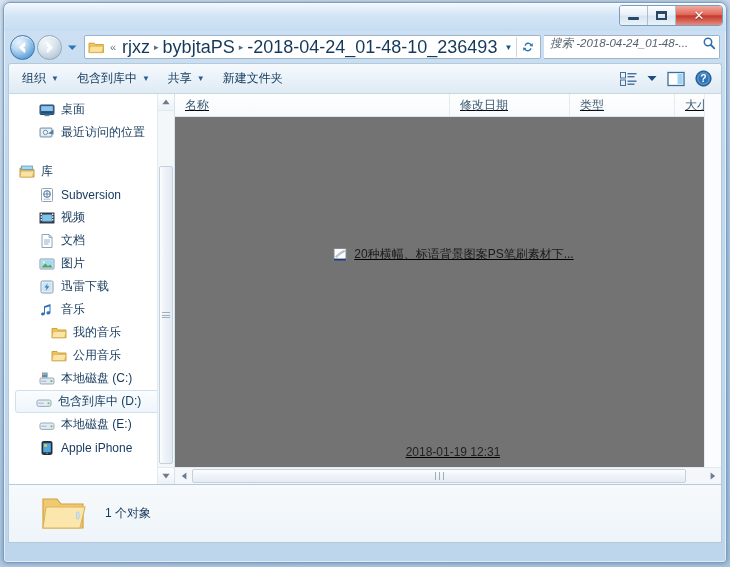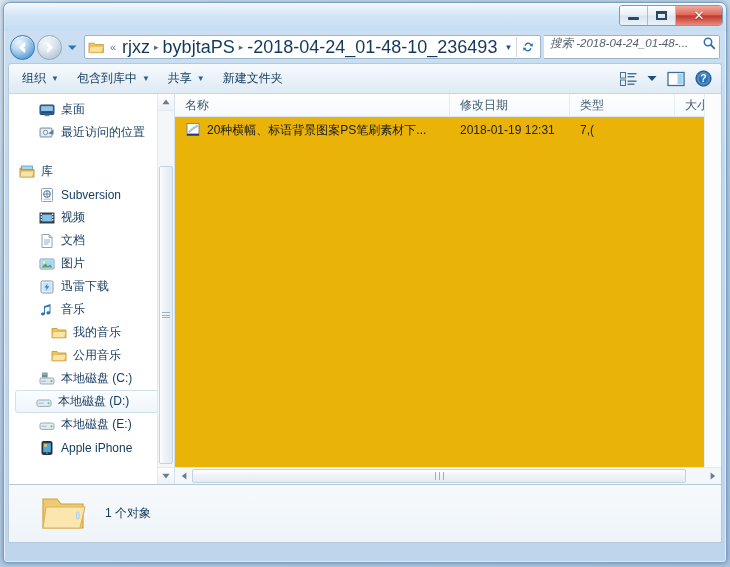--- a/index.html
+++ b/index.html
@@ -188,40 +188,40 @@
   .vsb-thumb {
     position:absolute; left:1px; right:1px;
     background: linear-gradient(90deg,#fcfdfe 0%, #eef3f8 40%, #e2eaf2 100%);
     border:1px solid #c3d2df; border-radius:2px;
     display:flex; align-items:center; justify-content:center;
   }
   .grip-v i { display:block; width:8px; height:1px; background:#9eb0c0; margin:1.5px 0;}
   .grip-h i { display:block; width:1px; height:8px; background:#9eb0c0; margin:0 1.5px;}
 
   
-  #filepane { position:relative; flex:1 1 auto; background:#eab308; overflow:hidden; }
+  #filepane { position:relative; flex:1 1 auto; background:#737373; overflow:hidden;text-decoration:underline; }
   #colheader {
     display:flex; height:23px;
     background: linear-gradient(180deg,#fefefe 0%, #f7fafc 100%);
     border-bottom:1px solid #dde6ee;
     font-size:12px; color:#3c5a74;
   }
   .col {
     display:flex; align-items:center;
     padding-left:10px;
     border-right:1px solid #e4ecf2;
     white-space:nowrap; overflow:hidden;
   }
   .col.c-name { flex:0 0 275px; }
   .col.c-date { flex:0 0 120px; }
   .col.c-type { flex:0 0 105px; }
   .col.c-size { flex:1 1 auto; border-right:none; }
 
   #filerows { }
-  .frow { display:flex; height:26px; align-items:center; font-size:12px; color:#1a1a1a; }
+  .frow { display:flex; height:26px; align-items:center; font-size:12px; color:#1a1a1a;flex-direction:column; }
   .fcell { display:flex; align-items:center; padding-left:10px; white-space:nowrap; overflow:hidden; }
   .fcell.c-name { flex:0 0 275px; gap:6px; }
   .fcell.c-date { flex:0 0 120px; color:#222; }
   .fcell.c-type { flex:0 0 105px; color:#222; }
   .fcell.c-size { flex:1 1 auto; color:#222; }
 
   
   .hsb {
     position:absolute; left:0; right:0; bottom:0; height:17px;
     background:#f4f7fa; border-top:1px solid #e2eaf1;
@@ -488,21 +488,21 @@
                 <path d="M3.6 4.4 L5.6 4.4 L5.6 5.9 L3.6 5.9 Z" fill="#e2604b"></path>
               </svg>
               <span>本地磁盘 (C:)</span>
             </div>
             <div class="nav indent1 selected">
               <svg class="ico" viewBox="0 0 16 16">
                 <rect x="1" y="6" width="14" height="6.4" rx="1.6" fill="#e4ecf2" stroke="#8da3b6" stroke-width=".9"></rect>
                 <rect x="2.4" y="8.5" width="5.4" height="1.6" rx=".5" fill="#b8c8d6"></rect>
                 <circle cx="12.5" cy="9.3" r="1.1" fill="#6ec06e"></circle>
               </svg>
-              <span>本地磁盘 (D:)</span>
+              <span>包含到库中 (D:)</span>
             </div>
             <div class="nav indent1">
               <svg class="ico" viewBox="0 0 16 16">
                 <rect x="1" y="6" width="14" height="6.4" rx="1.6" fill="#e4ecf2" stroke="#8da3b6" stroke-width=".9"></rect>
                 <rect x="2.4" y="8.5" width="5.4" height="1.6" rx=".5" fill="#b8c8d6"></rect>
                 <circle cx="12.5" cy="9.3" r="1.1" fill="#6ec06e"></circle>
               </svg>
               <span>本地磁盘 (E:)</span>
             </div>
             <div class="nav indent1">

